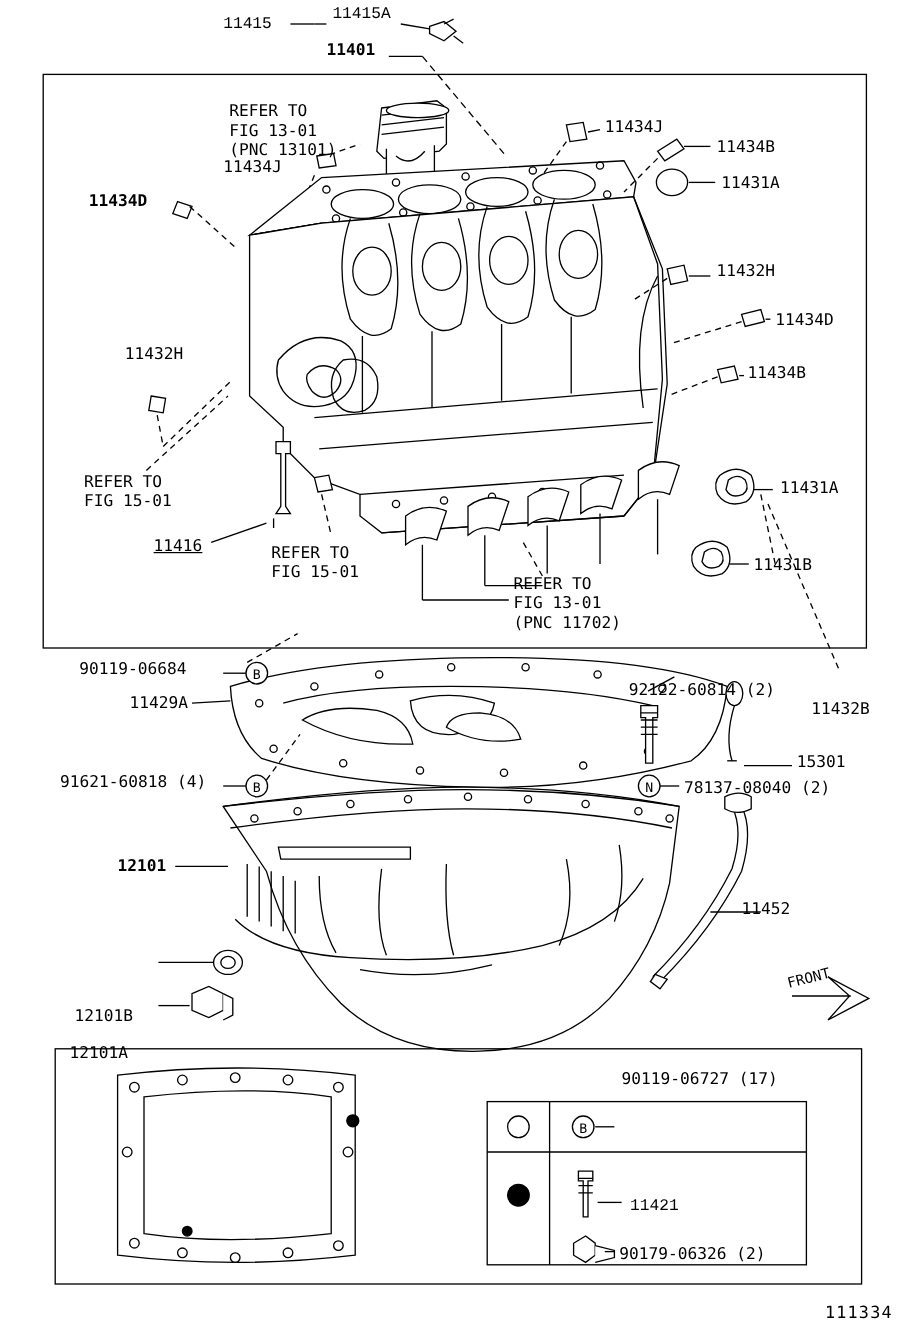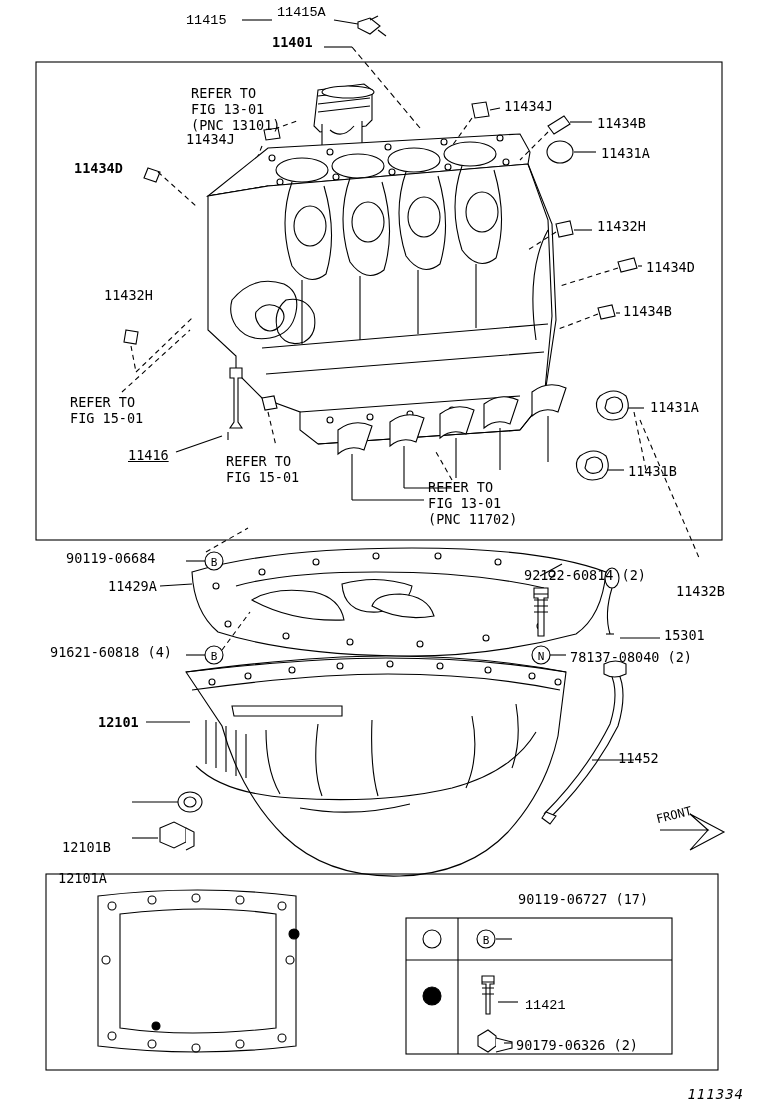--- a/index.html
+++ b/index.html
@@ -6,21 +6,21 @@
   body{width:760px;height:1112px;position:relative;overflow:hidden;
        font-family:"DejaVu Sans Mono","Liberation Mono",monospace;color:#000;}
   .diagram{position:absolute;left:0;top:0;width:760px;height:1112px;}
   .lbl{position:absolute;font-family:"DejaVu Sans Mono","Liberation Mono",monospace;
        font-size:13.5px;letter-spacing:0px;white-space:pre;color:#000;line-height:15px;}
   .lbl.multi{line-height:16px;}
   .wm{position:absolute;left:52px;top:470px;width:656px;height:80px;
       font-family:"DejaVu Sans","Liberation Sans",sans-serif;font-size:78px;font-weight:bold;
       color:#e2e2e2;letter-spacing:6px;overflow:hidden;pointer-events:none;}
   .footer{position:absolute;right:16px;bottom:10px;font-size:14px;
-          font-family:"DejaVu Sans Mono","Liberation Mono",monospace;letter-spacing:1px;font-style:italic;}
+          font-family:"DejaVu Sans Mono","Liberation Mono",monospace;letter-spacing:1px;}
   svg{display:block;}
 </style>
 </head>
 <body>
 
 <div class="diagram">
 
   <svg width="760" height="1112" viewBox="0 0 760 1112">
     <g fill="none" stroke="#000" stroke-width="1.1">
 

